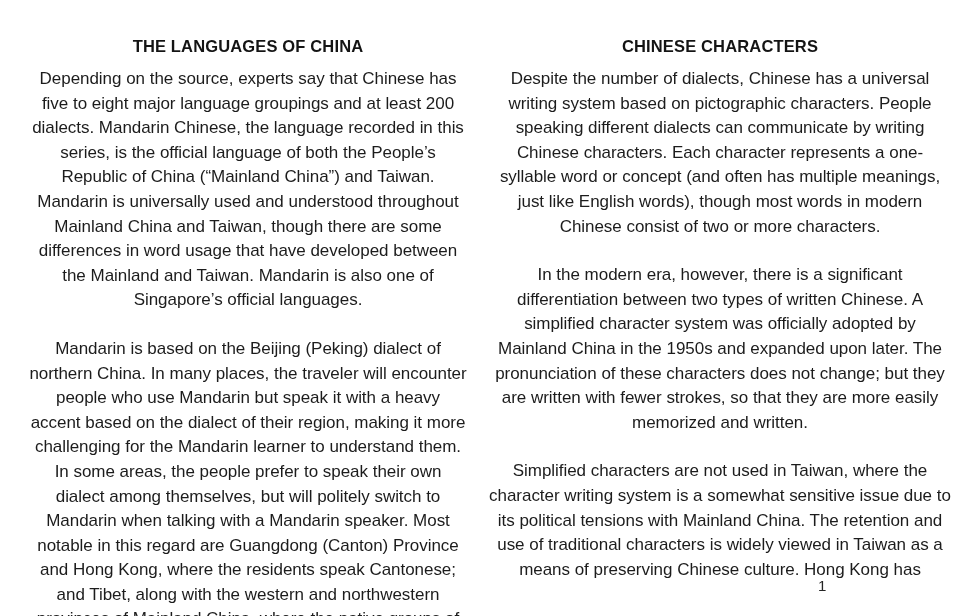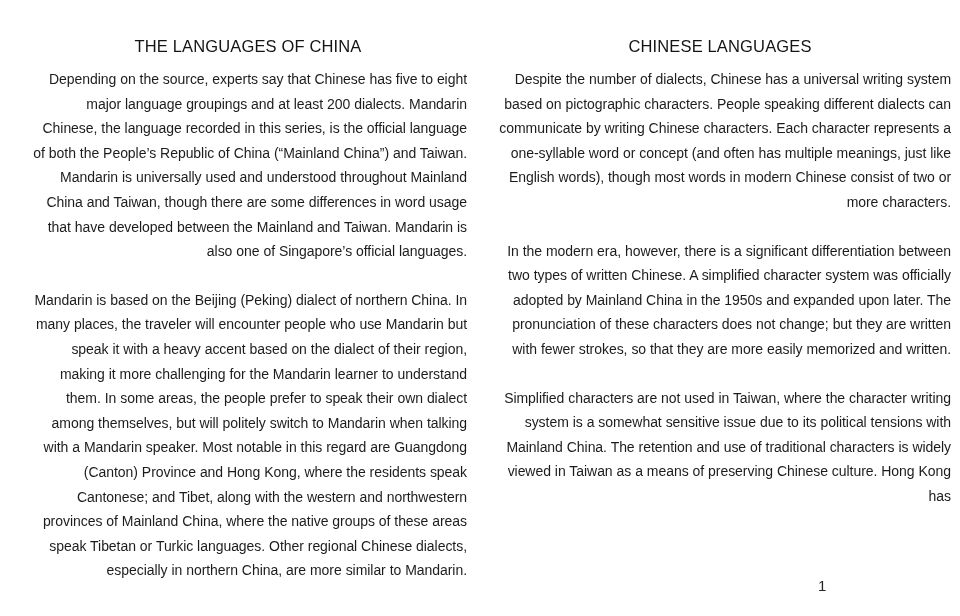--- a/index.html
+++ b/index.html
@@ -34,33 +34,33 @@
     padding-left: 29px;
     padding-right: 11px;
   }
   .column-right {
     width: 482px;
     padding-left: 11px;
     padding-right: 9px;
   }
   .col-heading {
     font-size: 16.5px;
-    font-weight: normal;
+    font-weight: bold;
     text-align: center;
     letter-spacing: 0.15px;
     color: #141414;
     margin: 0 0 11px 0;
     line-height: 20px;
   }
   .para {
-    font-size: 14px;
+    font-size: 17px;
     line-height: 24.6px;
     margin: 0 0 24px 0;
     color: #1c1c1c;
-    text-align: right;
+    text-align: center;
     letter-spacing: -0.05px;
     word-spacing: 0.1px;
   }
   .para:last-child {
     margin-bottom: 0;
   }
   .page-number {
     position: absolute;
     left: 818px;
     top: 578px;
@@ -76,21 +76,21 @@
 
   <div class="columns">
 
     <div class="column column-left">
       <h2 class="col-heading">THE LANGUAGES OF CHINA</h2>
       <p class="para">Depending on the source, experts say that Chinese has five to eight major language groupings and at least 200 dialects. Mandarin Chinese, the language recorded in this series, is the official language of both the People’s Republic of China (“Mainland China”) and Taiwan. Mandarin is universally used and understood throughout Mainland China and Taiwan, though there are some differences in word usage that have developed between the Mainland and Taiwan. Mandarin is also one of Singapore’s official languages.</p>
       <p class="para">Mandarin is based on the Beijing (Peking) dialect of northern China. In many places, the traveler will encounter people who use Mandarin but speak it with a heavy accent based on the dialect of their region, making it more challenging for the Mandarin learner to understand them. In some areas, the people prefer to speak their own dialect among themselves, but will politely switch to Mandarin when talking with a Mandarin speaker. Most notable in this regard are Guangdong (Canton) Province and Hong Kong, where the residents speak Cantonese; and Tibet, along with the western and northwestern provinces of Mainland China, where the native groups of these areas speak Tibetan or Turkic languages. Other regional Chinese dialects, especially in northern China, are more similar to Mandarin.</p>
     </div>
 
     <div class="column column-right">
-      <h2 class="col-heading">CHINESE LANGUAGES</h2>
+      <h2 class="col-heading">CHINESE CHARACTERS</h2>
       <p class="para">Despite the number of dialects, Chinese has a universal writing system based on pictographic characters. People speaking different dialects can communicate by writing Chinese characters. Each character represents a one-syllable word or concept (and often has multiple meanings, just like English words), though most words in modern Chinese consist of two or more characters.</p>
       <p class="para">In the modern era, however, there is a significant differentiation between two types of written Chinese. A simplified character system was officially adopted by Mainland China in the 1950s and expanded upon later. The pronunciation of these characters does not change; but they are written with fewer strokes, so that they are more easily memorized and written.</p>
       <p class="para">Simplified characters are not used in Taiwan, where the character writing system is a somewhat sensitive issue due to its political tensions with Mainland China. The retention and use of traditional characters is widely viewed in Taiwan as a means of preserving Chinese culture. Hong Kong has</p>
     </div>
 
   </div>
 
   <div class="page-number">1</div>
 
 </div>

